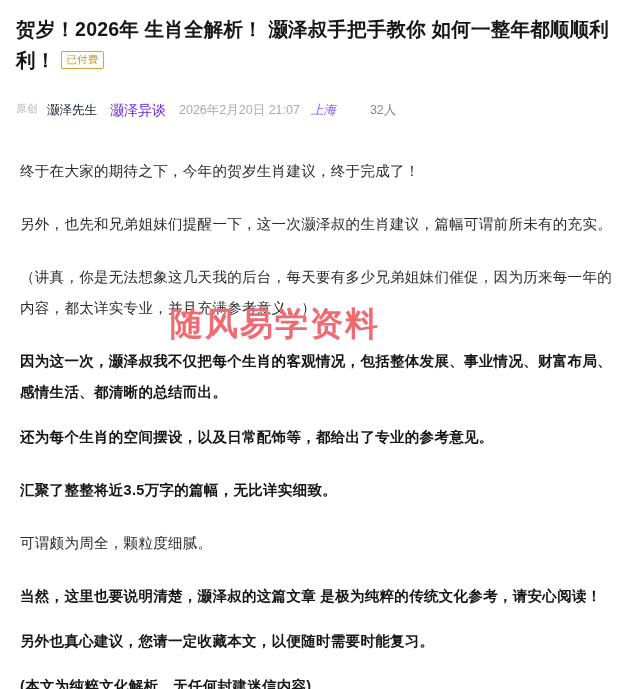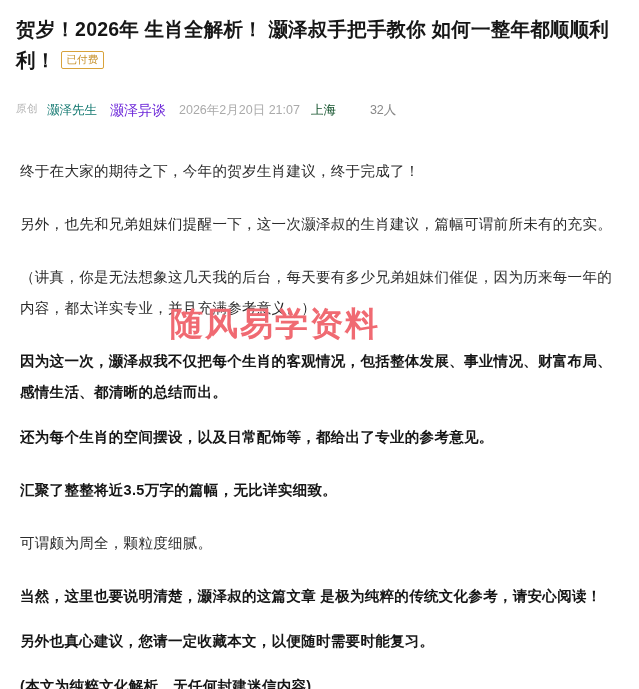--- a/index.html
+++ b/index.html
@@ -56,38 +56,39 @@
     color: #9a9a9a;
     height: 18px;
   }
   .meta-original {
     font-size: 10.5px;
     color: #b3b3b3;
     margin-right: 9px;
     letter-spacing: 0.5px;
   }
   .meta-author {
-    color: #0f766e;
+    color: #0f172a;
     margin-right: 13px;
     font-size: 12.5px;
   }
   .meta-account {
     color: #6d28d9;
     margin-right: 13px;
     font-size: 14px;
   }
   .meta-date {
     color: #aaaaaa;
     margin-right: 11px;
     font-size: 12.5px;
   }
   .meta-location {
-    color: #14532d;
+    color: #8b5cf6;
     margin-right: 34px;
     font-size: 12.5px;
+    font-style: italic;
   }
   .meta-readers {
     color: #888888;
     font-size: 12.5px;
   }
 
   
   .body {
     margin-top: 36px;
     position: relative;

